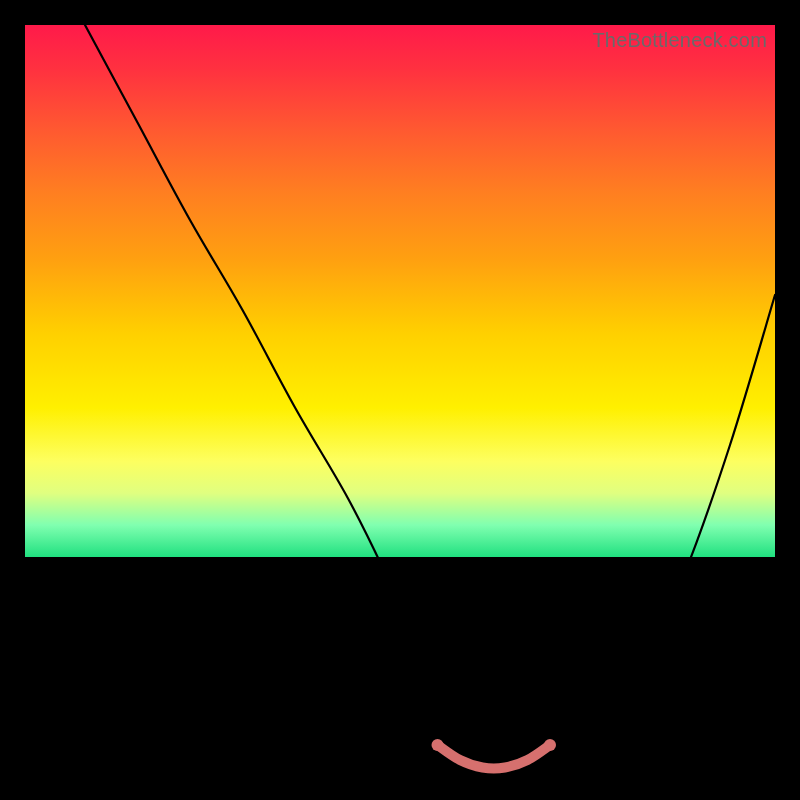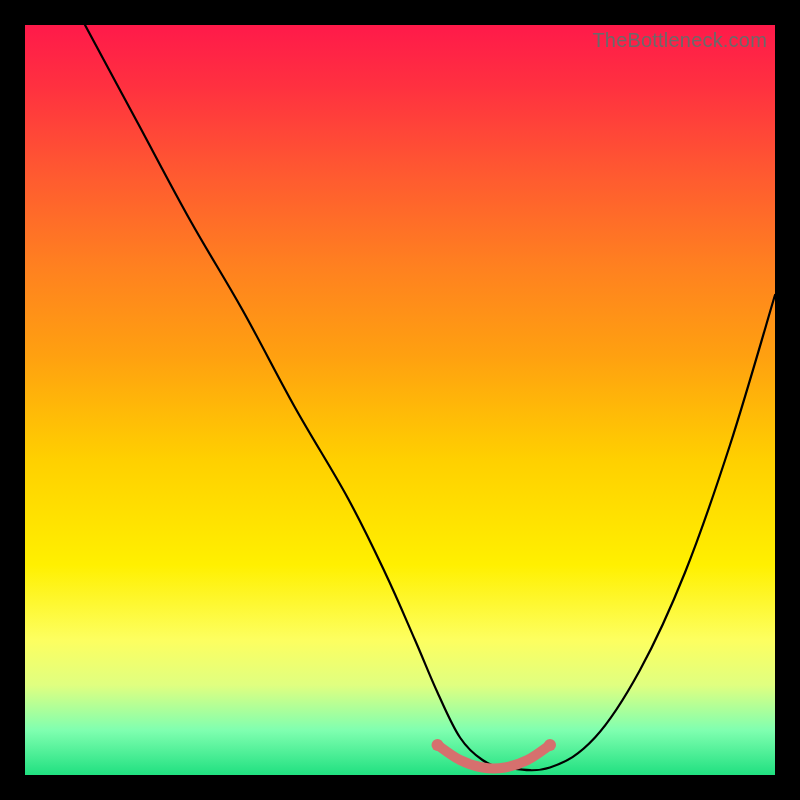--- a/index.html
+++ b/index.html
@@ -14,21 +14,21 @@
     position: relative;
     width: 800px;
     height: 800px;
     background: #000;
   }
   .plot-area {
     position: absolute;
     left: 25px;
     top: 25px;
     width: 750px;
-    height: 750px;
+    height: 532px;
     background: linear-gradient(to bottom,
       #ff1a4a 0%,
       #ff3040 8%,
       #ff5a30 20%,
       #ff8020 32%,
       #ffa010 44%,
       #ffd000 58%,
       #fff000 72%,
       #fdff60 82%,
       #e0ff80 88%,

